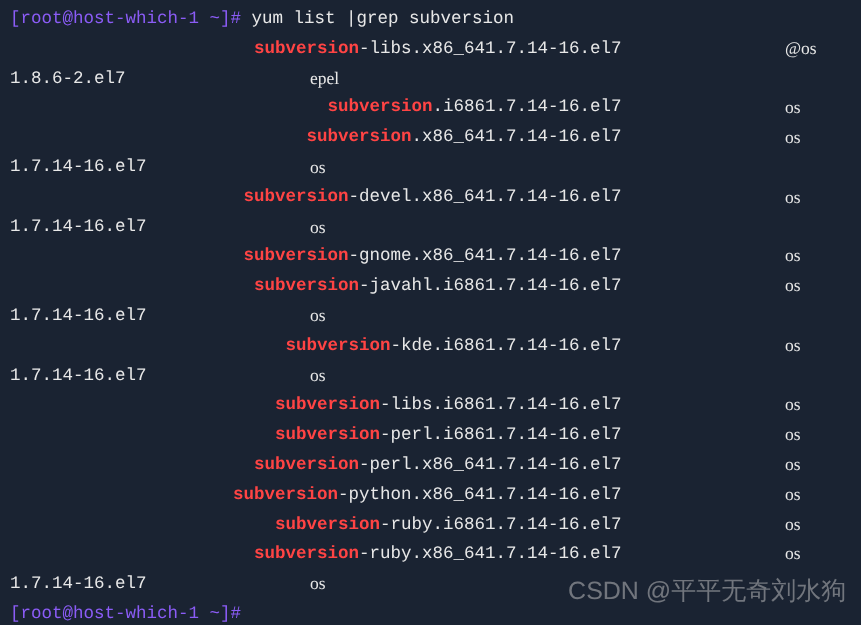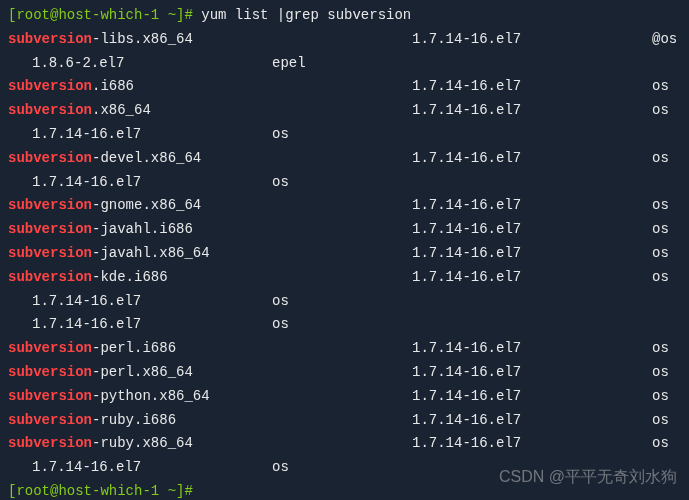--- a/index.html
+++ b/index.html
@@ -16,69 +16,70 @@
       line-height: 1.7;
       width: 689px;
       height: 500px;
       overflow: hidden;
     }
     .line {
       white-space: pre;
       display: flex;
     }
     .prompt {
-      color: #84cc16;
+      color: #8b5cf6;
     }
     .white {
       color: #e8e8e8;
     }
     .red {
       color: #ff4444;
       font-weight: bold;
     }
     .col1 {
       width: 380px;
       display: inline-block;
+      text-align: right;
     }
     .col2 {
       width: 240px;
       display: inline-block;
-      margin-left: 24px;
     }
     .col3 {
       display: inline-block;
+      font-family: Liberation Serif, serif;
     }
     .watermark {
       position: absolute;
       right: 12px;
       bottom: 10px;
       color: rgba(200, 200, 200, 0.5);
-      font-size: 16px;
+      font-size: 20px;
       font-family: sans-serif;
     }
   </style>
 </head>
 <body>
 
 <div>
   <div class="line"><span class="prompt">[root@host-which-1 ~]# </span><span class="white">yum list |grep subversion</span></div>
   <div id="rows">
       <div class="line"><span class="col1"><span class="white"></span><span class="red">subversion</span><span class="white">-libs.x86_64</span></span><span class="col2 white">1.7.14-16.el7</span><span class="col3 white">@os</span></div>
       <div class="line"><span class="col2 white">1.8.6-2.el7</span><span class="col3 white">epel</span></div>
       <div class="line"><span class="col1"><span class="white"></span><span class="red">subversion</span><span class="white">.i686</span></span><span class="col2 white">1.7.14-16.el7</span><span class="col3 white">os</span></div>
       <div class="line"><span class="col1"><span class="white"></span><span class="red">subversion</span><span class="white">.x86_64</span></span><span class="col2 white">1.7.14-16.el7</span><span class="col3 white">os</span></div>
       <div class="line"><span class="col2 white">1.7.14-16.el7</span><span class="col3 white">os</span></div>
       <div class="line"><span class="col1"><span class="white"></span><span class="red">subversion</span><span class="white">-devel.x86_64</span></span><span class="col2 white">1.7.14-16.el7</span><span class="col3 white">os</span></div>
       <div class="line"><span class="col2 white">1.7.14-16.el7</span><span class="col3 white">os</span></div>
       <div class="line"><span class="col1"><span class="white"></span><span class="red">subversion</span><span class="white">-gnome.x86_64</span></span><span class="col2 white">1.7.14-16.el7</span><span class="col3 white">os</span></div>
       <div class="line"><span class="col1"><span class="white"></span><span class="red">subversion</span><span class="white">-javahl.i686</span></span><span class="col2 white">1.7.14-16.el7</span><span class="col3 white">os</span></div>
-      <div class="line"><span class="col1"><span class="white"></span><span class="red">subversion</span><span class="white">-javahl.x86_64</span></span><span class="col2 white">1.7.14-16.el7</span><span class="col3 white">os</span></div>
+      <div class="line"><span class="col2 white">1.7.14-16.el7</span><span class="col3 white">os</span></div>
       <div class="line"><span class="col1"><span class="white"></span><span class="red">subversion</span><span class="white">-kde.i686</span></span><span class="col2 white">1.7.14-16.el7</span><span class="col3 white">os</span></div>
       <div class="line"><span class="col2 white">1.7.14-16.el7</span><span class="col3 white">os</span></div>
-      <div class="line"><span class="col2 white">1.7.14-16.el7</span><span class="col3 white">os</span></div>
+      <div class="line"><span class="col1"><span class="white"></span><span class="red">subversion</span><span class="white">-libs.i686</span></span><span class="col2 white">1.7.14-16.el7</span><span class="col3 white">os</span></div>
       <div class="line"><span class="col1"><span class="white"></span><span class="red">subversion</span><span class="white">-perl.i686</span></span><span class="col2 white">1.7.14-16.el7</span><span class="col3 white">os</span></div>
       <div class="line"><span class="col1"><span class="white"></span><span class="red">subversion</span><span class="white">-perl.x86_64</span></span><span class="col2 white">1.7.14-16.el7</span><span class="col3 white">os</span></div>
       <div class="line"><span class="col1"><span class="white"></span><span class="red">subversion</span><span class="white">-python.x86_64</span></span><span class="col2 white">1.7.14-16.el7</span><span class="col3 white">os</span></div>
       <div class="line"><span class="col1"><span class="white"></span><span class="red">subversion</span><span class="white">-ruby.i686</span></span><span class="col2 white">1.7.14-16.el7</span><span class="col3 white">os</span></div>
       <div class="line"><span class="col1"><span class="white"></span><span class="red">subversion</span><span class="white">-ruby.x86_64</span></span><span class="col2 white">1.7.14-16.el7</span><span class="col3 white">os</span></div>
       <div class="line"><span class="col2 white">1.7.14-16.el7</span><span class="col3 white">os</span></div>
     </div>
   <div class="line"><span class="prompt">[root@host-which-1 ~]# </span></div>
 </div>
 

